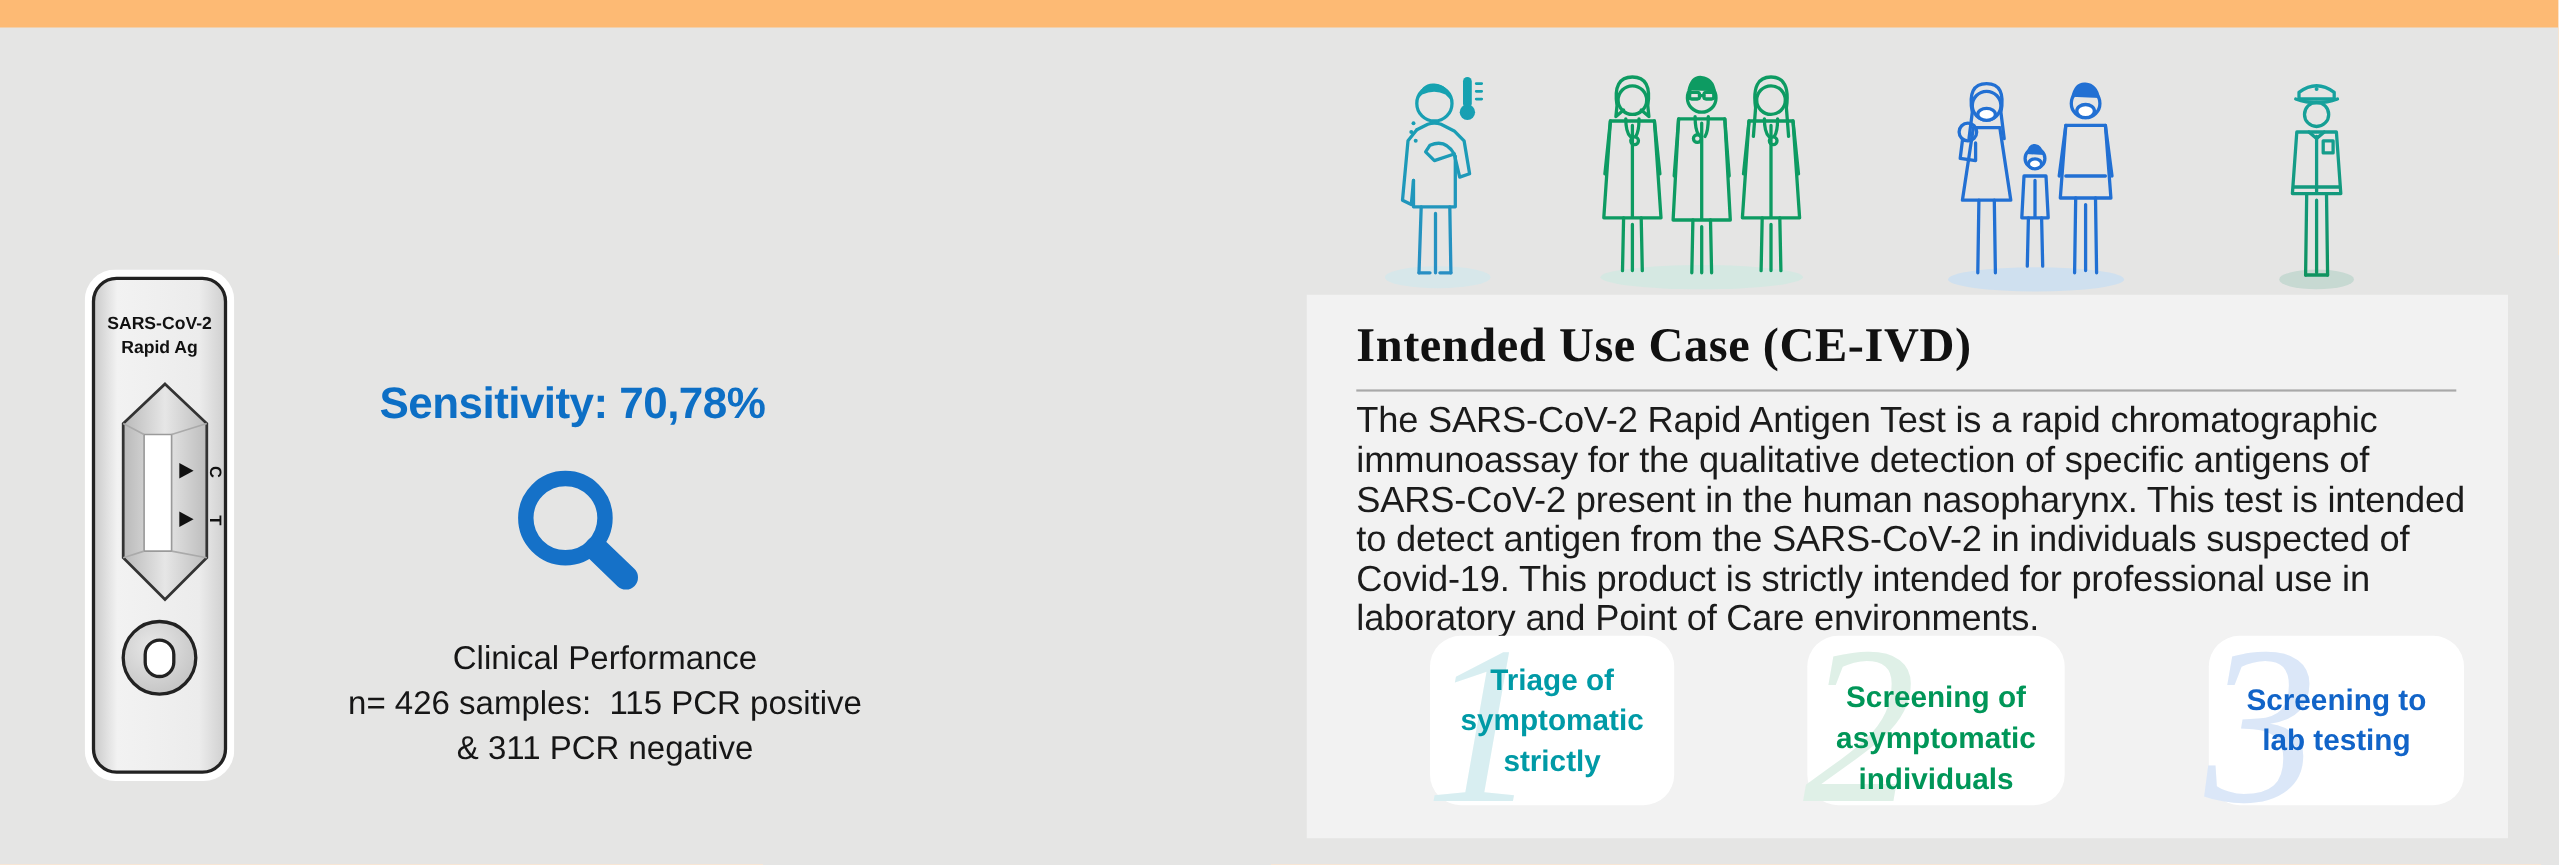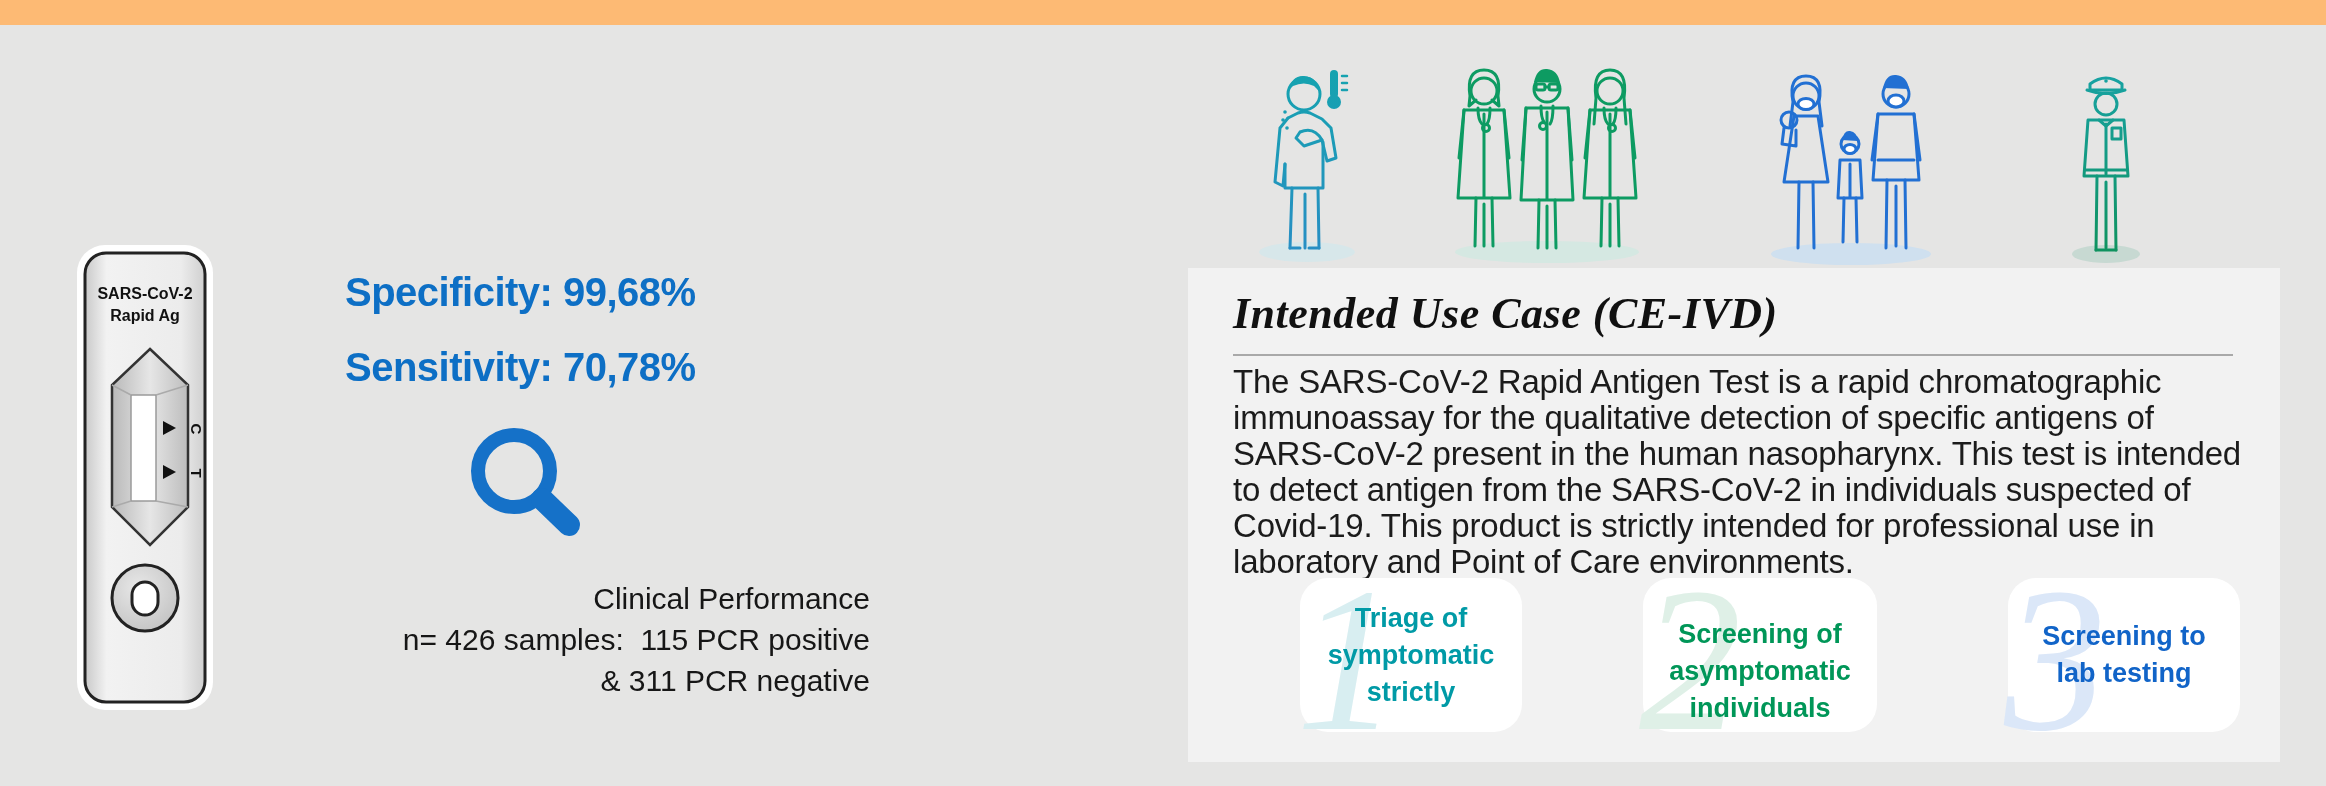--- a/index.html
+++ b/index.html
@@ -10,34 +10,34 @@
   .gray-bg { position:absolute; left:0; top:25px; width:2326px; height:761px; background:#e5e5e4; }
 
   
   .cassette { position:absolute; left:77px; top:245px; }
 
   
   .stat-line { position:absolute; left:345px; color:#0d6fc5; font-weight:bold; font-size:40px; letter-spacing:-0.5px; white-space:nowrap; }
   .stat-spec { top:270px; }
   .stat-sens { top:345px; }
   .magnifier { position:absolute; left:452px; top:423px; }
-  .clinical  { position:absolute; left:230px; top:578px; width:640px; text-align:right;
+  .clinical  { position:absolute; left:230px; top:578px; width:640px; text-align:center;
                color:#161616; font-size:30px; line-height:41px; white-space:pre-wrap; }
 
   
   .people-icon { position:absolute; }
   .p-sick    { left:1252px; top:62px; }
   .p-docs    { left:1442px; top:58px; }
   .p-family  { left:1766px; top:64px; }
   .p-guard   { left:2066px; top:66px; }
 
   
   .panel { position:absolute; left:1188px; top:268px; width:1092px; height:494px; background:#f2f2f2; }
   .panel-title { position:absolute; left:45px; top:20px; color:#111111;
-                 font-family:"Liberation Serif", serif; font-style:italic; font-weight:bold;
+                 font-family:"Liberation Serif", serif; font-weight:bold;
                  font-size:44px; letter-spacing:0.5px; white-space:nowrap; }
   .panel-rule  { position:absolute; left:45px; top:86px; width:1000px; height:0;
                  border-top:2px solid #a9a9a9; }
   .panel-body  { position:absolute; left:45px; top:96px; width:1016px; color:#1b1b1b;
                  font-size:33px; line-height:36px; letter-spacing:-0.2px; }
 
   .use-card { position:absolute; top:310px; height:154px; background:#ffffff; border-radius:28px;
               display:flex; align-items:center; justify-content:center; text-align:center; }
   .use-card .wm { position:absolute; left:-4px; bottom:-30px; z-index:0;
                   font-family:"Liberation Serif", serif; font-style:italic;
@@ -93,21 +93,20 @@
     </g>
     <text x="119" y="189" text-anchor="middle" font-size="15" font-weight="bold" fill="#111111" transform="rotate(90 119 184)">C</text>
     <text x="119" y="233" text-anchor="middle" font-size="15" font-weight="bold" fill="#111111" transform="rotate(90 119 228)">T</text>
 
     <g>
       <circle cx="68" cy="353" r="33" fill="url(#wellGrad)" stroke="#222222" stroke-width="3"></circle>
       <rect x="55" y="337" width="26" height="33" rx="13" fill="#ffffff" stroke="#222222" stroke-width="3"></rect>
     </g>
   </svg>
 
-  <div class="stat-line stat-spec">Specificity: 99,68%</div>
   <div class="stat-line stat-sens">Sensitivity: 70,78%</div>
 
   <svg class="magnifier" width="145" height="125" viewBox="0 0 145 125">
     <circle cx="62" cy="48" r="36" fill="none" stroke="#1571c8" stroke-width="14"></circle>
     <line x1="90" y1="76" x2="117" y2="102" stroke="#1571c8" stroke-width="22" stroke-linecap="round"></line>
   </svg>
 
   <div class="clinical"><span>Clinical Performance</span>
 <span>n= 426 samples:  115 PCR positive</span>
 <span>&amp; 311 PCR negative</span></div>

